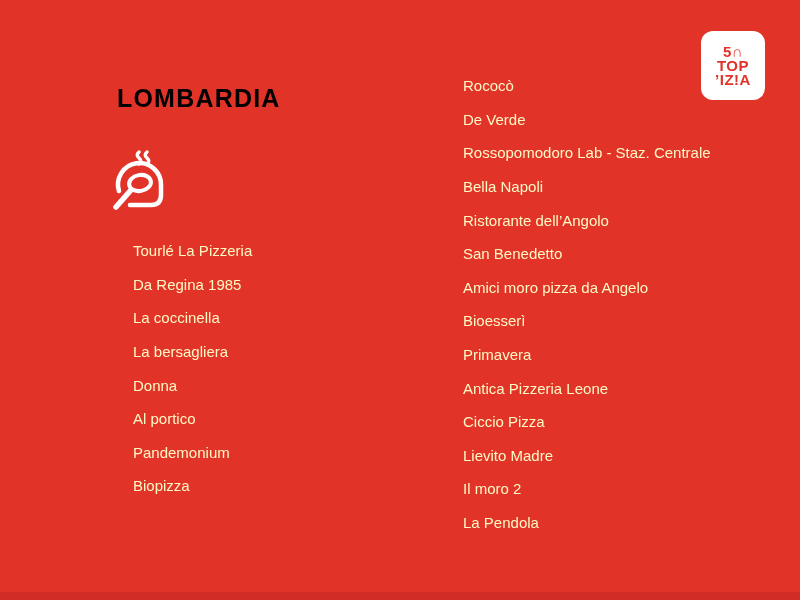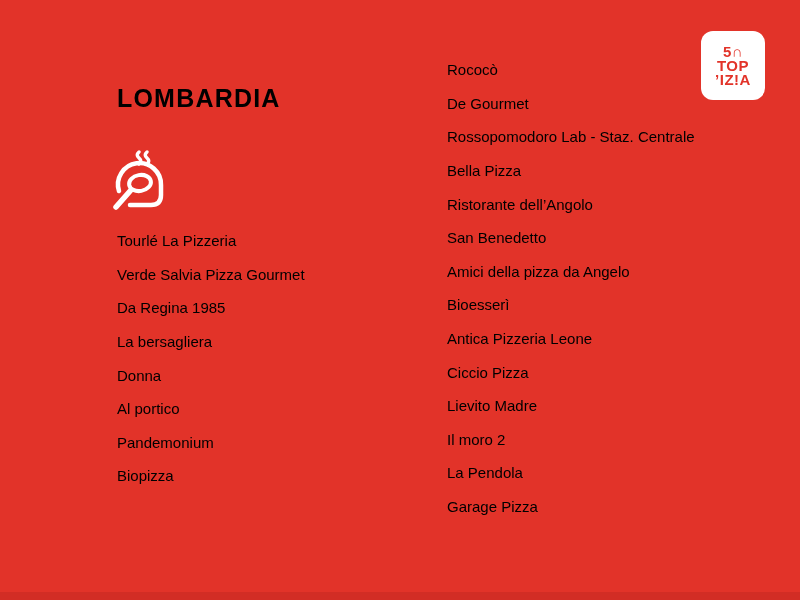--- a/index.html
+++ b/index.html
@@ -29,33 +29,33 @@
   }
   .search-icon-wrap {
     position: absolute;
     left: 110px;
     top: 149px;
     width: 54px;
     height: 62px;
   }
   .col {
     position: absolute;
-    margin: 0;
+    margin: 16px;
     padding: 0;
     list-style: none;
-    color: #000000;
+    color: #fef9c3;
     font-size: 15px;
   }
   .col li {
     height: 33.6px;
     display: flex;
     align-items: center;
     white-space: nowrap;
   }
-  .col-left  { left: 117px; top: 224px; }
+  .col-left  { left: 117px; top: 218px; }
   .col-right { left: 447px; top: 53px; }
   .logo-badge {
     position: absolute;
     left: 701px;
     top: 31px;
     width: 64px;
     height: 69px;
     background: #ffffff;
     border-radius: 12px;
     display: flex;
@@ -92,44 +92,44 @@
       <path d="M29 3 q-3.5 3 0 6 q3.5 3 0 6" stroke="#ffffff" stroke-width="3.5" stroke-linecap="round" fill="none"></path>
       <path d="M37 3 q-3.5 3 0 6 q3.5 3 0 6" stroke="#ffffff" stroke-width="3.5" stroke-linecap="round" fill="none"></path>
       <path d="M9 42 A 21.5 21.5 0 1 1 51 36 L 51 46 Q 51 56 41 56 L 20 56" stroke="#ffffff" stroke-width="4.5" stroke-linecap="round" fill="none"></path>
       <ellipse cx="30" cy="34" rx="11" ry="8" transform="rotate(-10 30 34)" stroke="#ffffff" stroke-width="4" fill="none"></ellipse>
       <path d="M21 41 L 6 58" stroke="#ffffff" stroke-width="5.5" stroke-linecap="round" fill="none"></path>
     </svg>
   </div>
 
   <ul class="col col-left">
     <li>Tourlé La Pizzeria</li>
-    <li>Verde Salvia Pizza Gourmet</li>
     <li>Da Regina 1985</li>
+    <li>La coccinella</li>
     <li>La bersagliera</li>
     <li>Donna</li>
     <li>Al portico</li>
     <li>Pandemonium</li>
     <li>Biopizza</li>
   </ul>
 
   <ul class="col col-right">
     <li>Rococò</li>
-    <li>De Gourmet</li>
+    <li>De Verde</li>
     <li>Rossopomodoro Lab - Staz. Centrale</li>
-    <li>Bella Pizza</li>
+    <li>Bella Napoli</li>
     <li>Ristorante dell’Angolo</li>
     <li>San Benedetto</li>
-    <li>Amici della pizza da Angelo</li>
+    <li>Amici moro pizza da Angelo</li>
     <li>Bioesserì</li>
+    <li>Primavera</li>
     <li>Antica Pizzeria Leone</li>
     <li>Ciccio Pizza</li>
     <li>Lievito Madre</li>
     <li>Il moro 2</li>
     <li>La Pendola</li>
-    <li>Garage Pizza</li>
   </ul>
 
   <div class="logo-badge">
     <span class="logo-line">5∩</span>
     <span class="logo-line">TOP</span>
     <span class="logo-line">’IZ!A</span>
   </div>
 
   <div class="footer-strip"></div>
 

